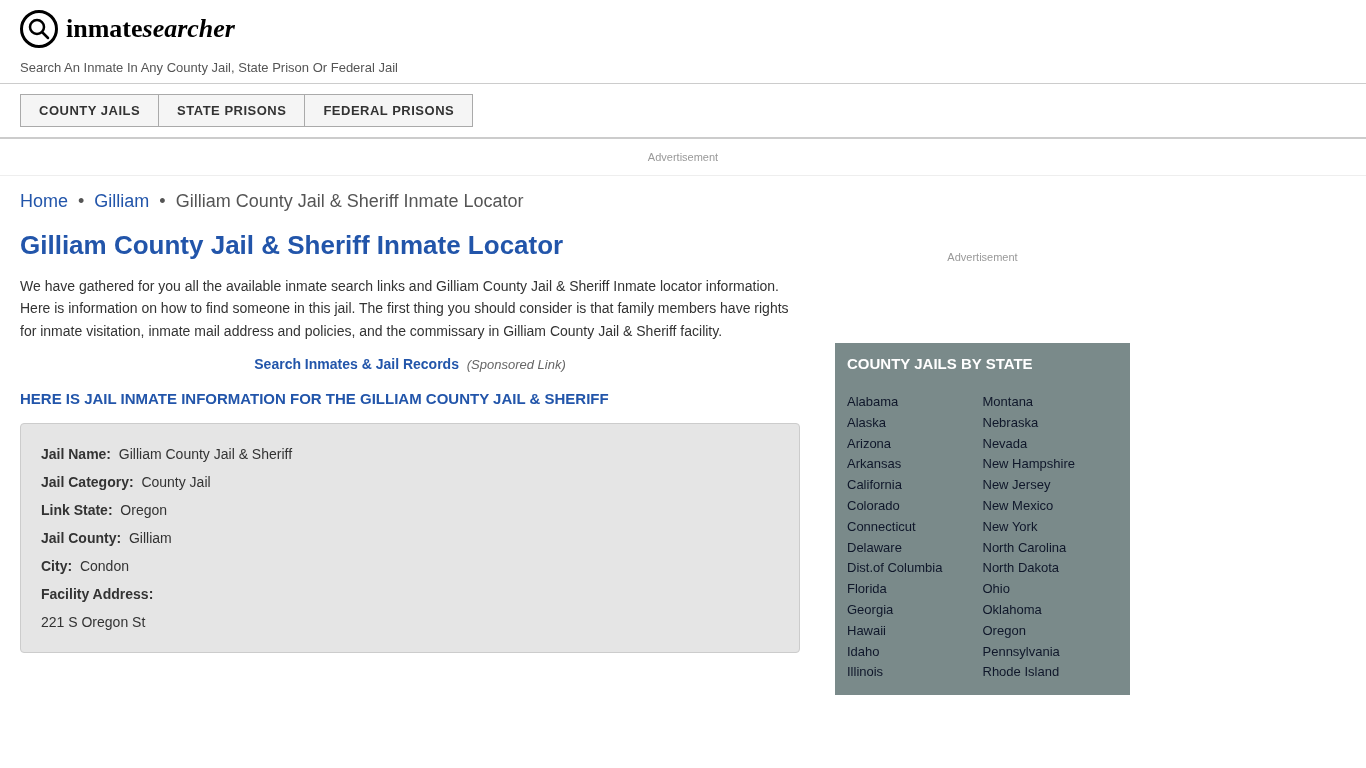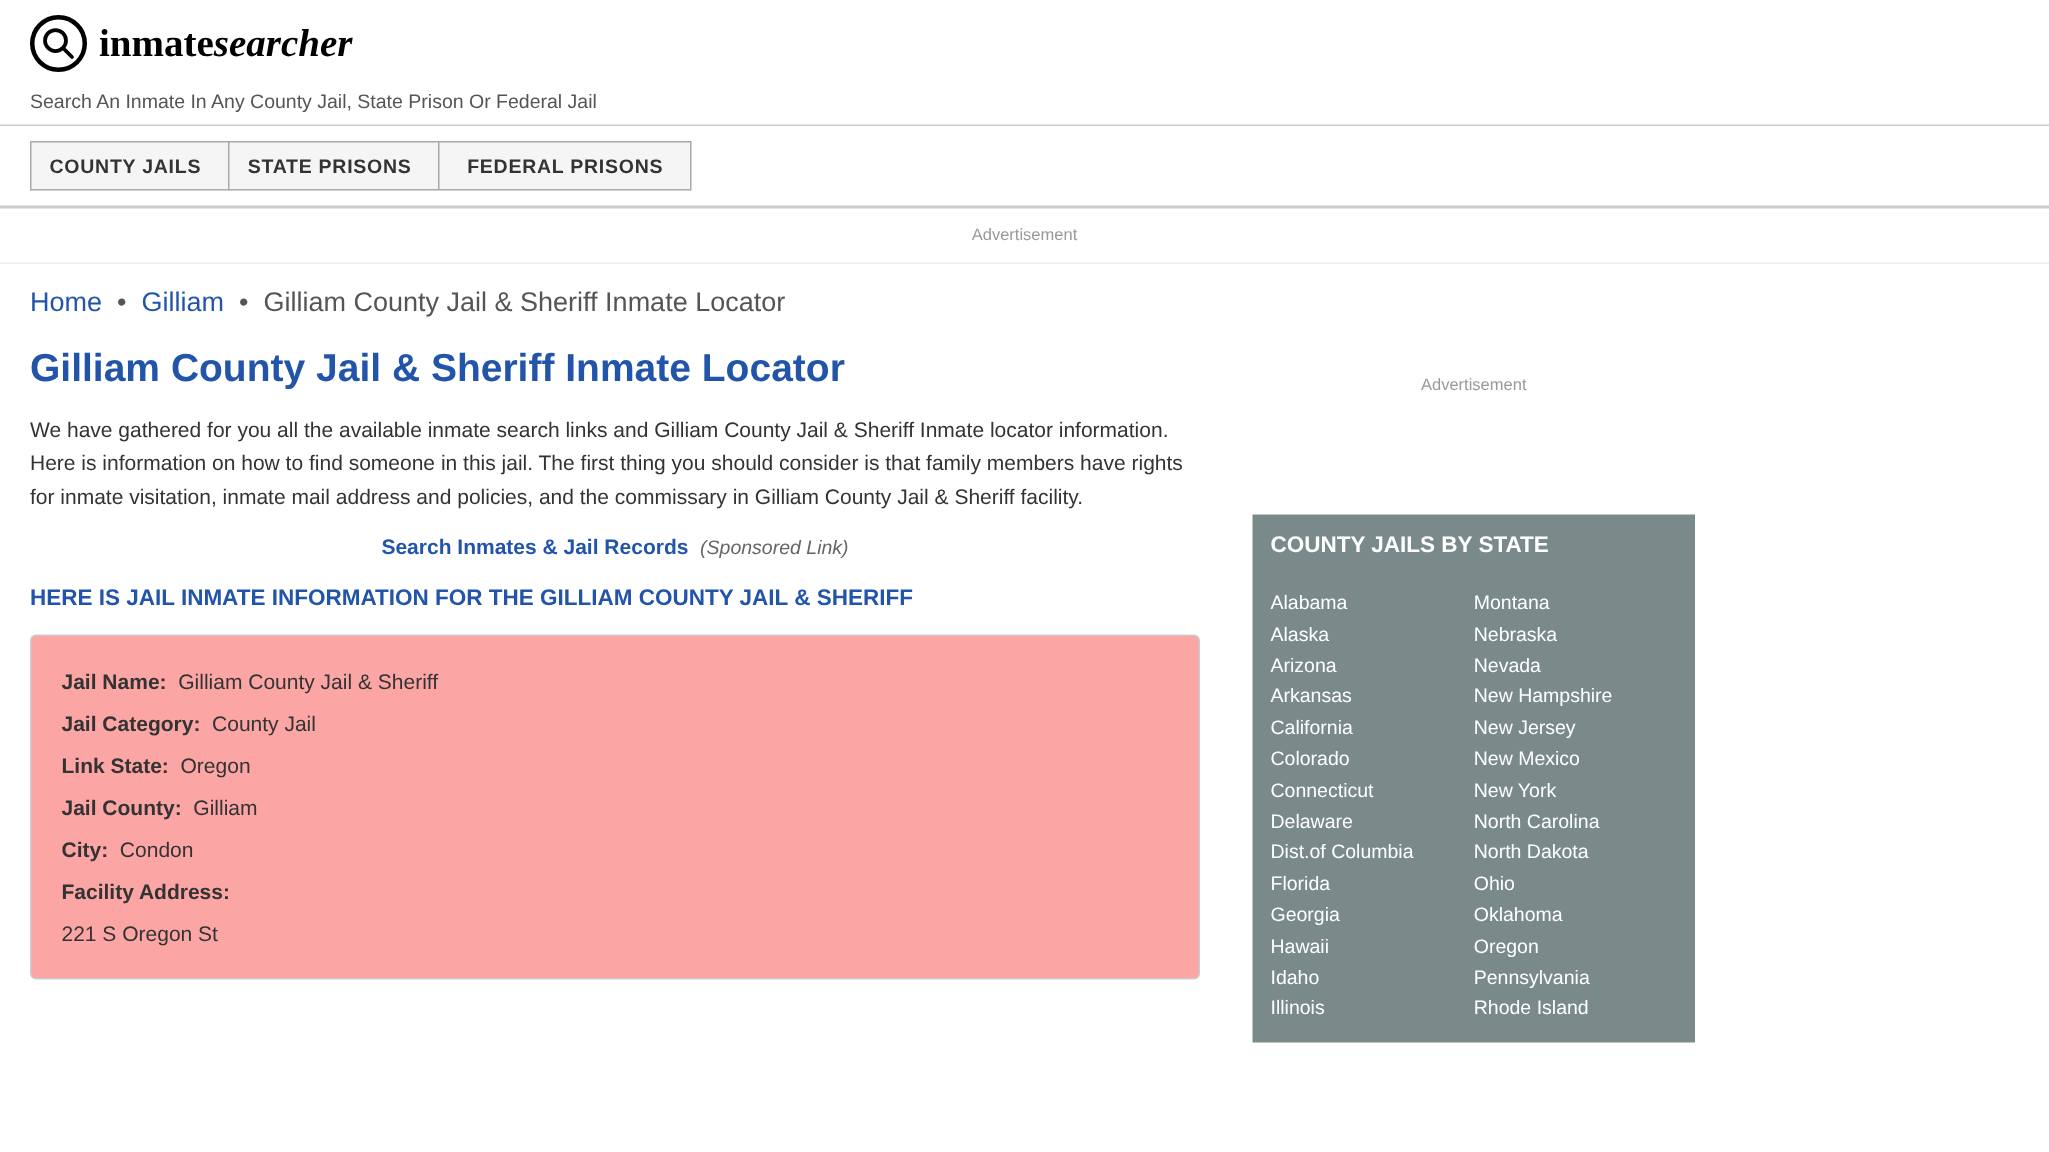--- a/index.html
+++ b/index.html
@@ -8,21 +8,21 @@
     
     #header { padding: 10px 20px 8px; border-bottom: 1px solid #ccc; }
     #logo-area { display: flex; align-items: center; gap: 8px; }
     #logo-icon { width: 38px; height: 38px; border: 3px solid #000; border-radius: 50%; display: flex; align-items: center; justify-content: center; font-size: 18px; font-weight: bold; color: #000; background: #fff; flex-shrink: 0; }
     #tagline { font-size: 13px; color: #555; margin-top: 12px; }
 
     
     #nav { padding: 10px 20px; border-bottom: 2px solid #ccc; }
     #nav-list { display: flex; gap: 0; }
     .nav-btn { padding: 8px 18px; border: 1px solid #aaa; background: #f5f5f5; cursor: pointer; font-size: 13px; font-weight: bold; color: #333; text-transform: uppercase; letter-spacing: 0.5px; }
-    .nav-btn:not(:last-child) { border-right: none; padding-left: 12px; }
+    .nav-btn:not(:last-child) { border-right: none; }
 
     
     #ad-banner { text-align: center; padding: 12px; color: #999; font-size: 11px; border-bottom: 1px solid #eee; }
 
     
     #main-layout { display: flex; padding: 0 20px; }
     #content-area { flex: 1; padding: 15px 20px 15px 0; max-width: 800px; }
     #sidebar { width: 310px; flex-shrink: 0; padding: 15px 0 15px 15px; }
 
     
@@ -37,32 +37,32 @@
 
     
     #sponsored-link { text-align: center; margin-bottom: 16px; }
     #sponsored-link a { color: #2255aa; font-weight: bold; text-decoration: none; font-size: 14px; }
     #sponsored-link span { color: #666; font-style: italic; font-size: 13px; }
 
     
     #info-heading { font-size: 15px; font-weight: 900; color: #2255aa; text-transform: uppercase; margin-bottom: 14px; line-height: 1.4; }
 
     
-    #info-box { border: 1px solid #ccc; border-radius: 4px; padding: 16px 20px; background: #fca5a5; font-size: 14px; line-height: 2; }
+    #info-box { border: 1px solid #ccc; border-radius: 4px; padding: 16px 20px; background: #e5e5e5; font-size: 14px; line-height: 2; }
     .info-row { }
     .info-label { font-weight: bold; color: #333; }
     .info-value { font-weight: normal; color: #333; }
 
     
     #sidebar-ad { text-align: center; color: #999; font-size: 11px; margin-bottom: 20px; padding: 60px 0; }
 
     #county-jails-box { background: #7a8a8a; padding: 12px; }
     #county-jails-title { font-size: 15px; font-weight: 900; color: #ffffff; text-transform: uppercase; margin-bottom: 20px; }
     #states-grid { display: grid; grid-template-columns: 1fr 1fr; gap: 2px 0; }
-    .state-link { color: #ffffff; font-size: 13px; padding: 2px 0; text-decoration: none; line-height: 1.6; }
+    .state-link { color: #0f172a; font-size: 13px; padding: 2px 0; text-decoration: none; line-height: 1.6; }
   </style>
 </head>
 <body>
 
 <div id="header">
   <div id="logo-area">
     <div id="logo-icon">
       <svg width="22" height="22" viewBox="0 0 22 22">
         <circle cx="9" cy="9" r="7" fill="none" stroke="#000" stroke-width="2.5"></circle>
         <line x1="14.5" y1="14.5" x2="20" y2="20" stroke="#000" stroke-width="2.5" stroke-linecap="round"></line>

